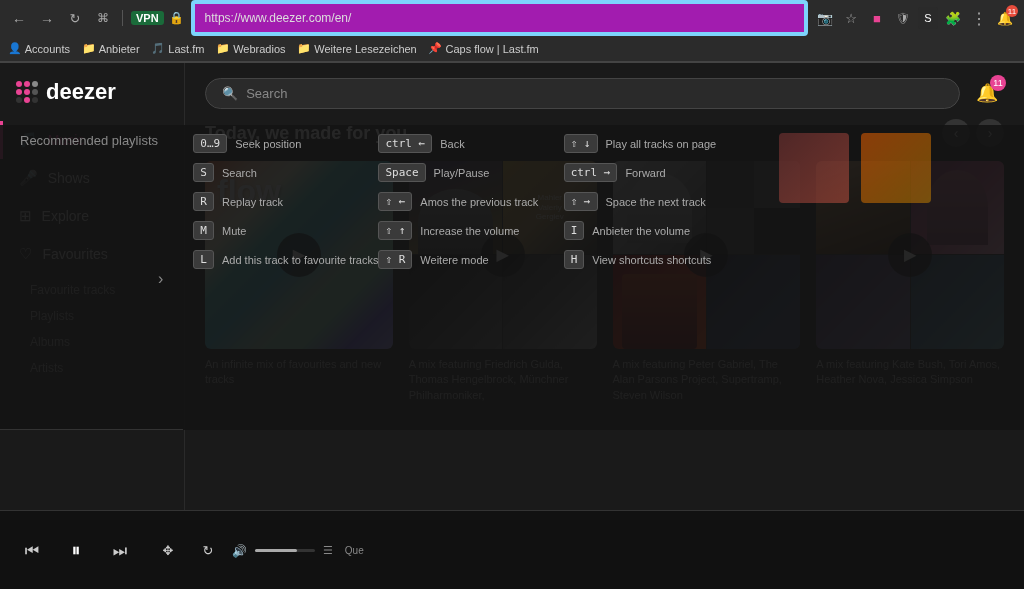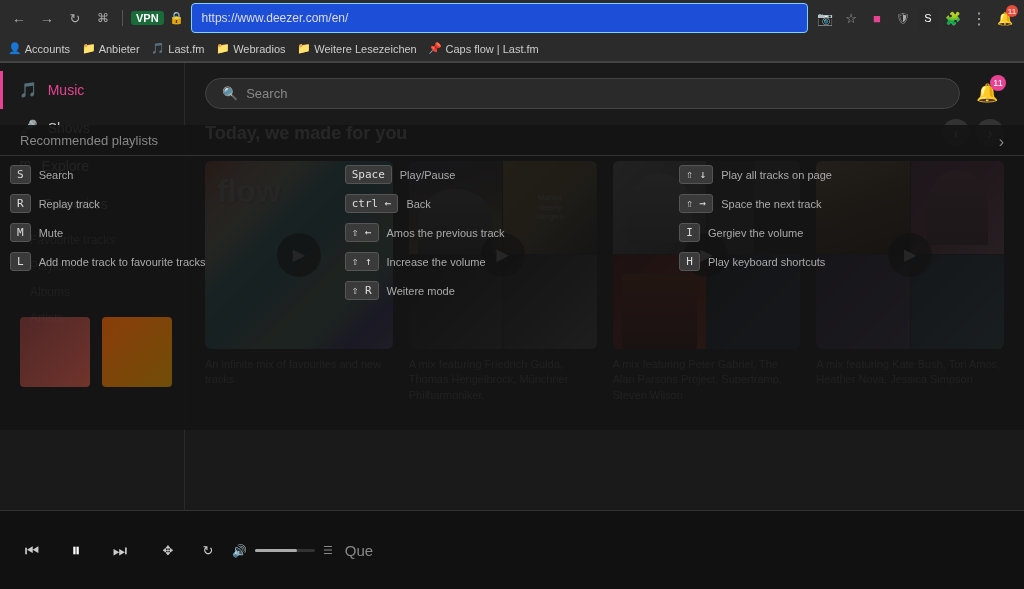--- a/index.html
+++ b/index.html
@@ -32,21 +32,21 @@
       display: flex; align-items: center; justify-content: center;
     }
     .reload-btn { font-size: 13px; }
     .grid-btn { font-size: 12px; color: #aaa; }
     .vpn-badge {
       background: #1a6b3a; color: #fff;
       padding: 1px 5px; border-radius: 3px; font-size: 11px; font-weight: bold;
     }
     .lock-icon { color: #4CAF50; font-size: 12px; }
     .url-bar {
-      flex: 1; background: #1d4ed8; border: 1px solid #7dd3fc;
+      flex: 1; background: #a21caf; border: 4px solid #7dd3fc;
       border-radius: 4px; padding: 7px 10px; color: #ddd; font-size: 12px;
       display: flex; align-items: center; gap: 6px;
     }
     .browser-icons {
       display: flex; gap: 4px; align-items: center;
     }
     .browser-icon-btn {
       width: 22px; height: 22px; background: none; border: none;
       color: #aaa; cursor: pointer; font-size: 13px;
       display: flex; align-items: center; justify-content: center;
@@ -225,21 +225,21 @@
     }
 
     
     .keyboard-overlay {
       position: absolute;
       top: 62px; left: 0; right: 0;
       bottom: 80px;
       background: rgba(20,20,20,0.92);
       z-index: 50;
       display: flex;
-      flex-direction: column;
+      flex-direction: row;
     }
     .shortcut-row {
       display: flex; align-items: center; gap: 8px;
       padding: 5px 0;
     }
     .shortcut-key {
       background: #3a3a3a; border: 1px solid #555;
       border-radius: 3px; padding: 2px 6px;
       font-size: 11px; color: #ddd; font-family: monospace;
       white-space: nowrap;
@@ -331,20 +331,34 @@
     <span class="bookmark-item">
       <span class="bookmark-icon">📌</span>
       <span>Caps flow | Last.fm</span>
     </span>
   </div>
 </div>
 
 <div style="display:flex; height: calc(589px - 62px - 80px); position:relative;">
 
   <div class="sidebar">
+    <div class="logo-area">
+      <div class="deezer-logo-dots">
+        <div class="dot" style="background:#e84393;"></div>
+        <div class="dot" style="background:#e84393;"></div>
+        <div class="dot" style="background:#888;"></div>
+        <div class="dot" style="background:#e84393;"></div>
+        <div class="dot" style="background:#e84393;"></div>
+        <div class="dot" style="background:#555;"></div>
+        <div class="dot" style="background:#333;"></div>
+        <div class="dot" style="background:#e84393;"></div>
+        <div class="dot" style="background:#333;"></div>
+      </div>
+      <span class="logo-text">deezer</span>
+    </div>
 
     <div class="nav-item active">
       <span class="icon">🎵</span>
       <span class="label">Music</span>
     </div>
     <div class="nav-item">
       <span class="icon">🎤</span>
       <span class="label">Shows</span>
     </div>
     <div class="nav-item">
@@ -467,76 +481,84 @@
 
   <div class="keyboard-overlay">
     <div style="padding:8px 20px 4px; font-size:13px; color:#888; border-bottom:1px solid #333; display:flex; justify-content:space-between;">
       <span>Recommended playlists</span>
       <button style="background:none;border:none;color:#888;font-size:16px;cursor:pointer;">›</button>
     </div>
     <div style="display:grid; grid-template-columns:1fr 1fr 1fr; padding:4px 10px;">
 
       <div>
         <div class="shortcut-row">
+          <span class="shortcut-key">0…9</span>
+          <span class="shortcut-desc">Seek position</span>
+        </div>
+        <div class="shortcut-row">
           <span class="shortcut-key">S</span>
           <span class="shortcut-desc">Search</span>
         </div>
         <div class="shortcut-row">
           <span class="shortcut-key">R</span>
           <span class="shortcut-desc">Replay track</span>
         </div>
         <div class="shortcut-row">
           <span class="shortcut-key">M</span>
           <span class="shortcut-desc">Mute</span>
         </div>
         <div class="shortcut-row">
           <span class="shortcut-key">L</span>
-          <span class="shortcut-desc">Add mode track to favourite tracks</span>
+          <span class="shortcut-desc">Add this track to favourite tracks</span>
         </div>
       </div>
 
       <div>
+        <div class="shortcut-row">
+          <span class="shortcut-key">ctrl ←</span>
+          <span class="shortcut-desc">Back</span>
+        </div>
         <div class="shortcut-row">
           <span class="shortcut-key">Space</span>
           <span class="shortcut-desc">Play/Pause</span>
         </div>
         <div class="shortcut-row">
-          <span class="shortcut-key">ctrl ←</span>
-          <span class="shortcut-desc">Back</span>
-        </div>
-        <div class="shortcut-row">
           <span class="shortcut-key">⇧ ←</span>
           <span class="shortcut-desc">Amos the previous track</span>
         </div>
         <div class="shortcut-row">
           <span class="shortcut-key">⇧ ↑</span>
           <span class="shortcut-desc">Increase the volume</span>
         </div>
         <div class="shortcut-row">
           <span class="shortcut-key">⇧ R</span>
           <span class="shortcut-desc">Weitere mode</span>
         </div>
       </div>
 
       <div>
         <div class="shortcut-row">
           <span class="shortcut-key">⇧ ↓</span>
           <span class="shortcut-desc">Play all tracks on page</span>
         </div>
         <div class="shortcut-row">
+          <span class="shortcut-key">ctrl →</span>
+          <span class="shortcut-desc">Forward</span>
+        </div>
+        <div class="shortcut-row">
           <span class="shortcut-key">⇧ →</span>
           <span class="shortcut-desc">Space the next track</span>
         </div>
         <div class="shortcut-row">
           <span class="shortcut-key">I</span>
-          <span class="shortcut-desc">Gergiev the volume</span>
+          <span class="shortcut-desc">Anbieter the volume</span>
         </div>
         <div class="shortcut-row">
           <span class="shortcut-key">H</span>
-          <span class="shortcut-desc">Play keyboard shortcuts</span>
+          <span class="shortcut-desc">View shortcuts shortcuts</span>
         </div>
       </div>
     </div>
 
     <div style="display:flex; gap:12px; padding:8px 20px; opacity:0.5; overflow:hidden; height:80px;">
       <div style="width:70px;height:70px;background:linear-gradient(135deg,#8B3a3a,#cc5544);border-radius:4px;flex-shrink:0;"></div>
       <div style="width:70px;height:70px;background:linear-gradient(135deg,#ff6600,#cc8800);border-radius:4px;flex-shrink:0;"></div>
     </div>
   </div>
 
@@ -549,15 +571,15 @@
     <button class="player-btn">⏭</button>
   </div>
   <div class="player-right">
     <button class="player-btn" style="font-size:13px;">✥</button>
     <button class="player-btn" style="font-size:13px;">↻</button>
     <span style="font-size:12px;color:#aaa;">🔊</span>
     <div style="width:60px;height:3px;background:#333;border-radius:2px;">
       <div style="width:70%;height:100%;background:#aaa;border-radius:2px;"></div>
     </div>
     <span style="font-size:11px;color:#888;">☰</span>
-    <span style="font-size:15px;color:#888;margin-left:4px;">Que</span>
+    <span style="font-size:10px;color:#888;margin-left:4px;">Que</span>
   </div>
 </div>
 
 </body></html>

